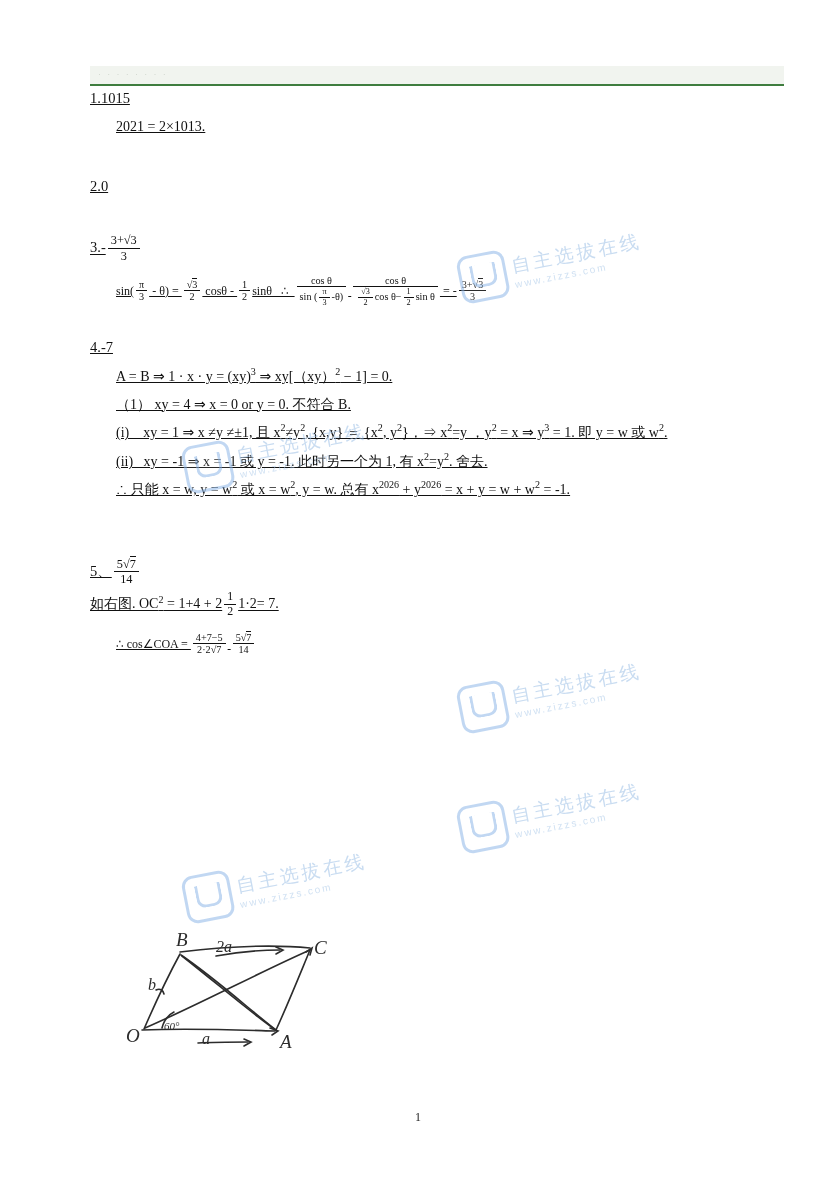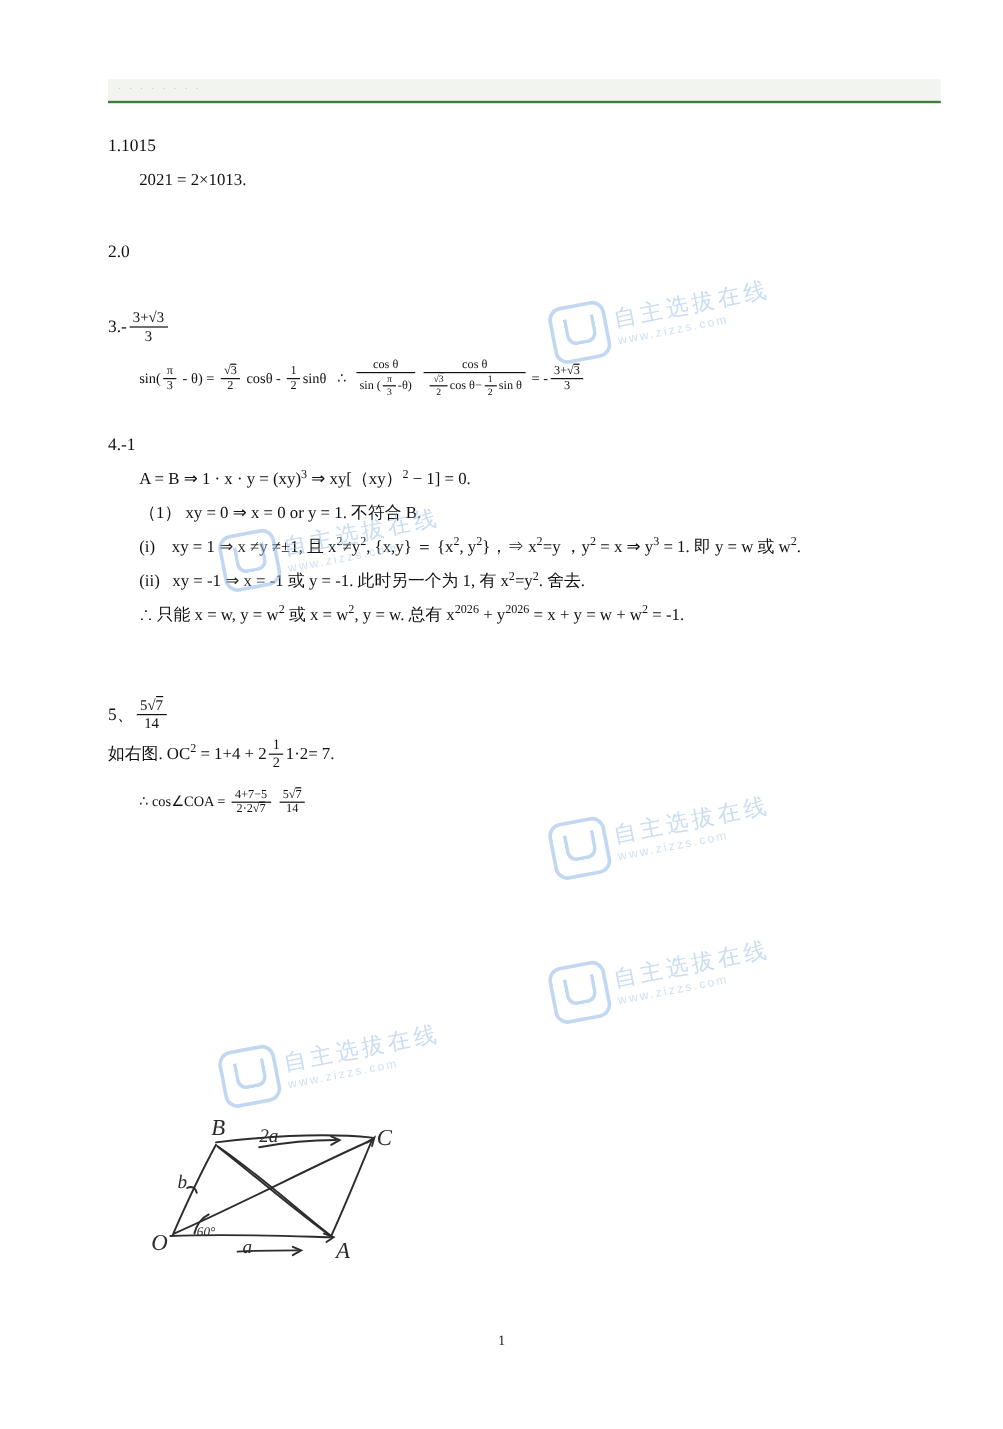--- a/index.html
+++ b/index.html
@@ -36,22 +36,23 @@
     left: 98px; top: 69px;
     font-size: 9px;
     color: #c8cfc6;
     letter-spacing: 2px;
     white-space: nowrap;
   }
 
   
   .content {
     position: absolute;
-    left: 90px; top: 112px;
+    left: 90px; top: 88px;
     width: 700px;
+    text-decoration: underline;
   }
   .ans-num {
     font-size: 14.5px;
     margin: 0 0 4px 0;
     line-height: 1.5;
   }
   .blk { margin: 0 0 6px 0; }
   .ln {
     font-size: 14px;
     line-height: 1.85;
@@ -186,25 +187,25 @@
         &nbsp;&nbsp;∴&nbsp;
         <span class="frac"><span class="num">cos θ</span><span class="den">sin (<span class="frac" style="font-size:0.8em"><span class="num">π</span><span class="den">3</span></span>-θ)</span></span>
         <span class="frac"><span class="num">cos θ</span><span class="den"><span class="frac" style="font-size:0.8em"><span class="num"><span class="sqrt">√<span class="rad">3</span></span></span><span class="den">2</span></span>cos θ−<span class="frac" style="font-size:0.8em"><span class="num">1</span><span class="den">2</span></span>sin θ</span></span>
         = -<span class="frac"><span class="num">3+<span class="sqrt">√<span class="rad">3</span></span></span><span class="den">3</span></span>
       </p>
     </div>
 
     <div class="spacer-md"></div>
 
     <div class="blk">
-      <p class="ans-num">4.-1</p>
+      <p class="ans-num">4.-7</p>
       <p class="ln">
         A = B ⇒ 1 · x · y = (xy)<sup>3</sup> ⇒ xy[（xy）<sup>2</sup> − 1] = 0.
       </p>
-      <p class="ln hang">（1）  xy = 0 ⇒ x = 0 or y = 1. 不符合 B.</p>
+      <p class="ln hang">（1）  xy = 4 ⇒ x = 0 or y = 0. 不符合 B.</p>
       <p class="ln hang">
         (i)&nbsp;&nbsp;&nbsp;&nbsp;xy = 1 ⇒ x ≠y ≠±1, 且 x<sup>2</sup>≠y<sup>2</sup>, {x,y} ＝ {x<sup>2</sup>, y<sup>2</sup>}，⇒ x<sup>2</sup>=y ，y<sup>2</sup> = x ⇒ y<sup>3</sup> = 1. 即 y = w 或 w<sup>2</sup>.
       </p>
       <p class="ln hang">
         (ii)&nbsp;&nbsp;&nbsp;xy = -1 ⇒ x = -1 或 y = -1. 此时另一个为 1, 有 x<sup>2</sup>=y<sup>2</sup>. 舍去.
       </p>
       <p class="ln">
         ∴ 只能 x = w, y = w<sup>2</sup> 或 x = w<sup>2</sup>, y = w. 总有 x<sup>2026</sup> + y<sup>2026</sup> = x + y = w + w<sup>2</sup> = -1.
       </p>
     </div>

